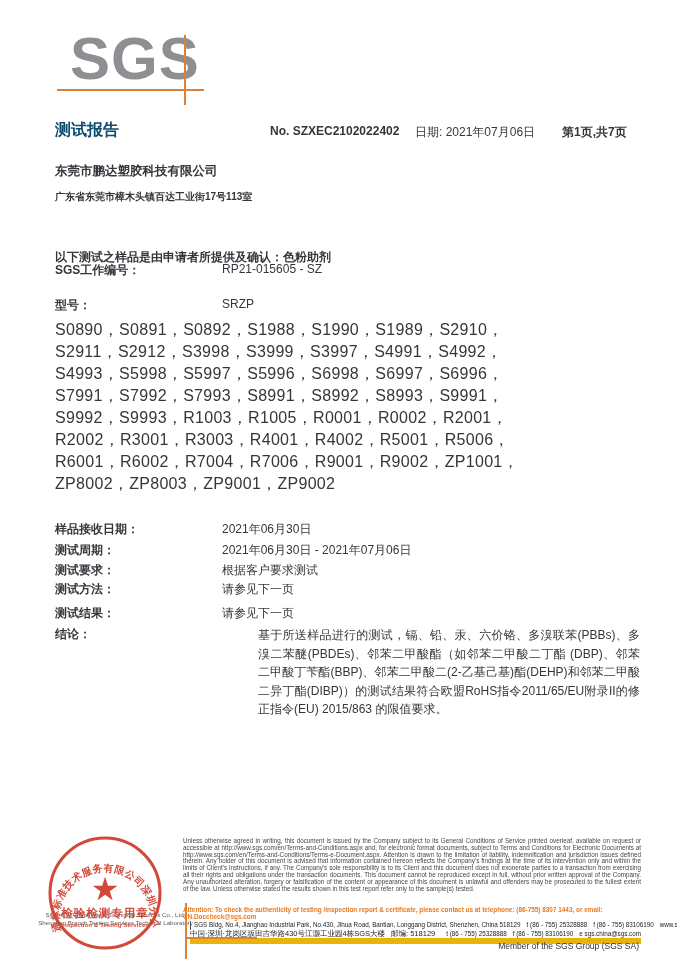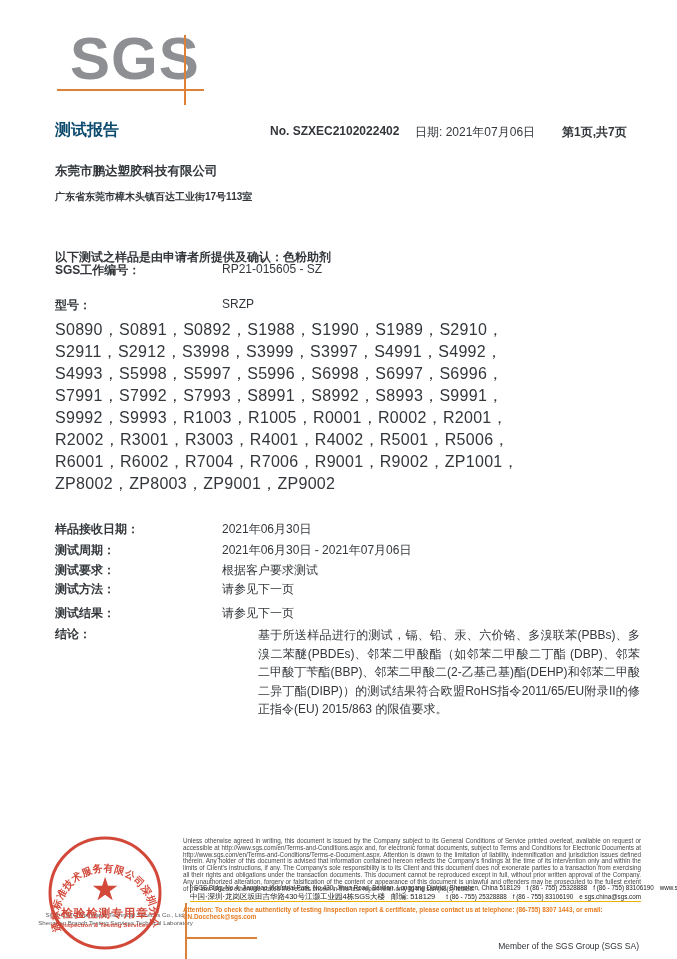--- a/index.html
+++ b/index.html
@@ -40,22 +40,22 @@
   
   .disclaimer {
     position:absolute; left:183px; top:838px; width:458px;
     font-size:6.3px; line-height:6.8px; text-align:justify; color:#474747;
   }
   .attention {
     position:absolute; left:183px; top:906px; width:458px;
     font-size:6.4px; line-height:7px; font-weight:700; color:#e87a1e;
   }
   .addr-box {
-    position:absolute; left:190px; top:884px; width:451px;
-    border-bottom:1px solid #eab308;
+    position:absolute; left:190px; top:921px; width:451px;
+    border-bottom:6px solid #eab308;
   }
   .addr-line {
     display:flex; align-items:baseline; gap:6px;
     font-size:6.3px; line-height:8.5px; color:#222; white-space:nowrap;
   }
   .addr-line.first { border-left:1px solid #555; padding-left:3px; }
   .addr-line .cn { font-size:7.5px; }
   .addr-line .tail { margin-left:auto; }
   .member {
     position:absolute; right:38px; top:941px; font-size:8.5px; color:#2e3236;

